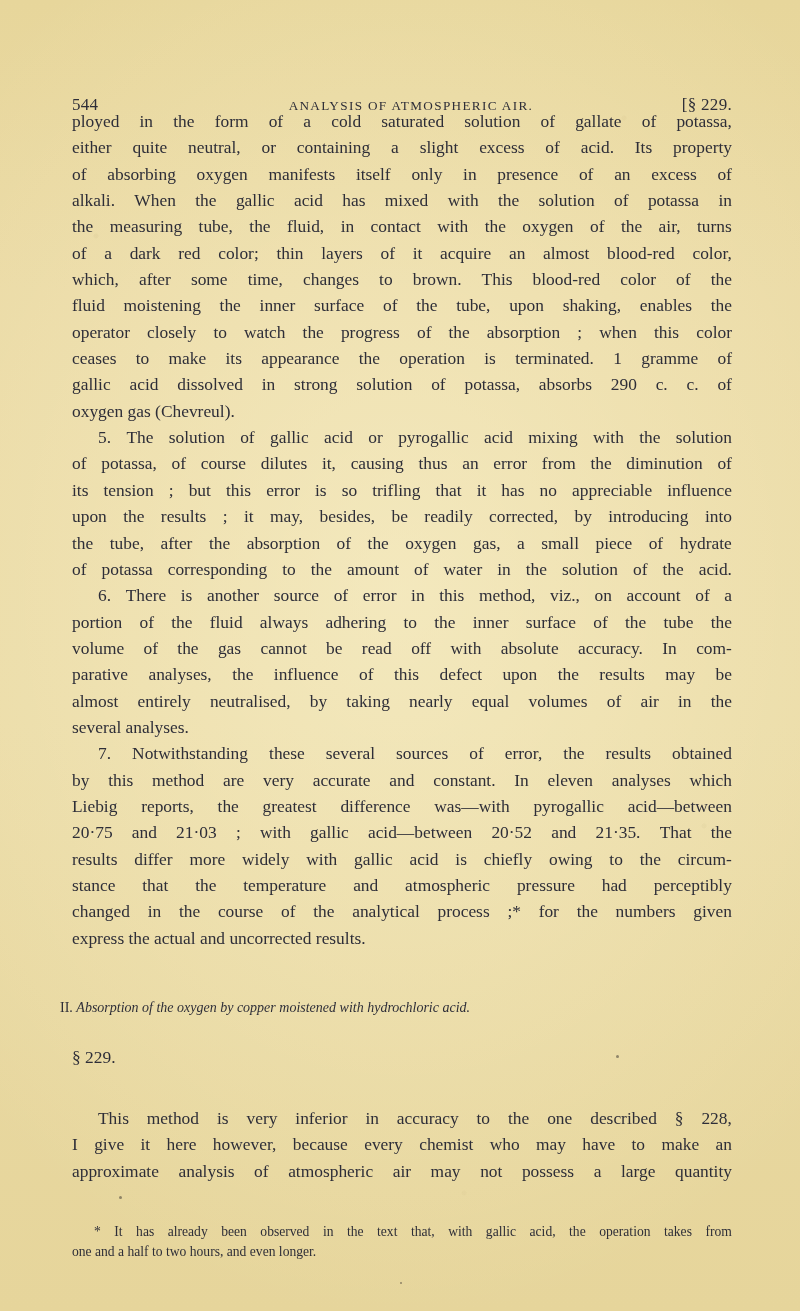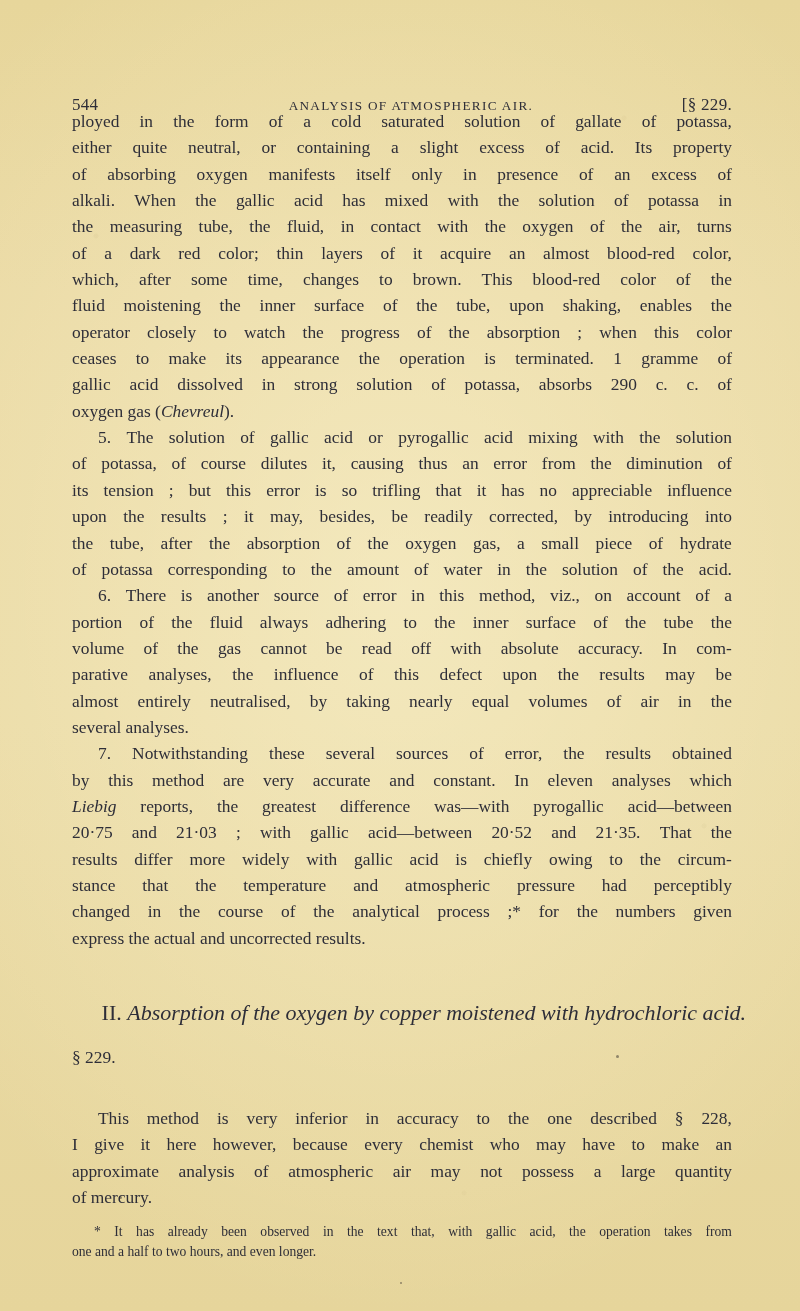--- a/index.html
+++ b/index.html
@@ -87,30 +87,30 @@
   }
   
   .ln.just {
     display: flex;
     justify-content: space-between;
   }
   .ln.just > span { white-space: pre; }
 
   .indent { padding-left: 26px; }
 
-  .it { font-style: italic; }
+  .it { }
 
   
   .sec-title {
     position: absolute;
-    left: 86px;
+    left: 60px;
     width: 660px;
-    text-align: right;
+    text-align: left;
     font-style: italic;
-    font-size: 22px;
+    font-size: 14px;
     white-space: nowrap;
   }
   .sec-title .num { font-style: normal; }
 
   .sec-mark {
     position: absolute;
     left: 72px;
     width: 660px;
     font-size: 17.4px;
   }
@@ -639,21 +639,20 @@
         <span>of</span>
         <span>atmospheric</span>
         <span>air</span>
         <span>may</span>
         <span>not</span>
         <span>possess</span>
         <span>a</span>
         <span>large</span>
         <span>quantity</span>
       </div>
-    <div class="ln"><span>of mercury.</span></div>
   </div>
 
   <div class="footnote">
     <div class="ln just fn-indent">
         <span>*</span>
         <span>It</span>
         <span>has</span>
         <span>already</span>
         <span>been</span>
         <span>observed</span>

